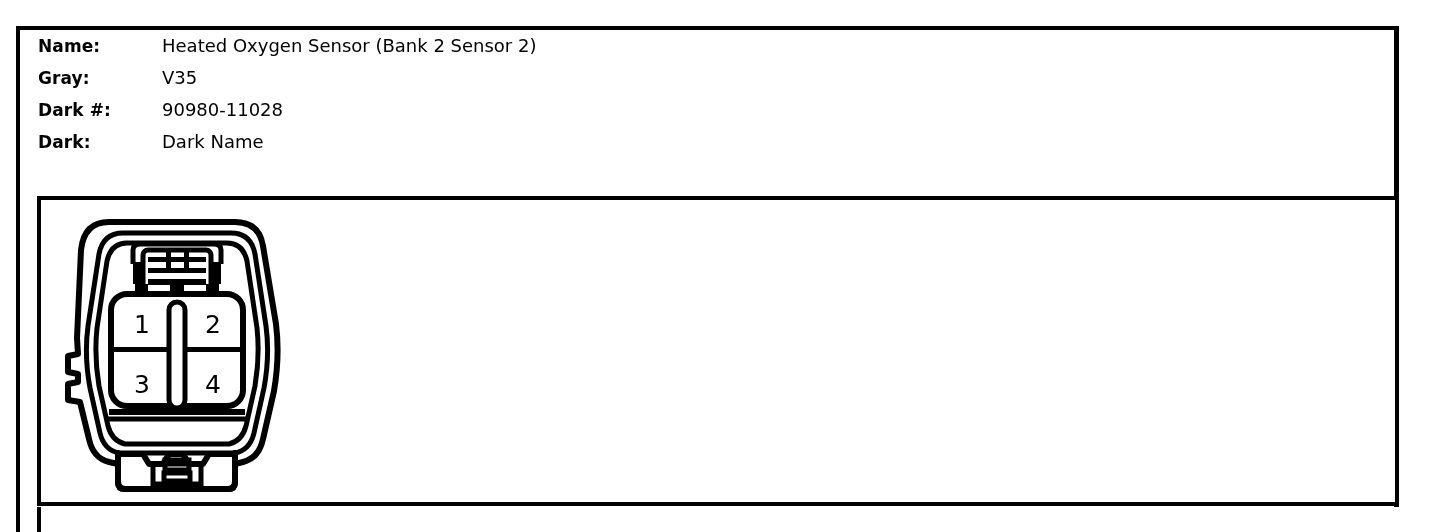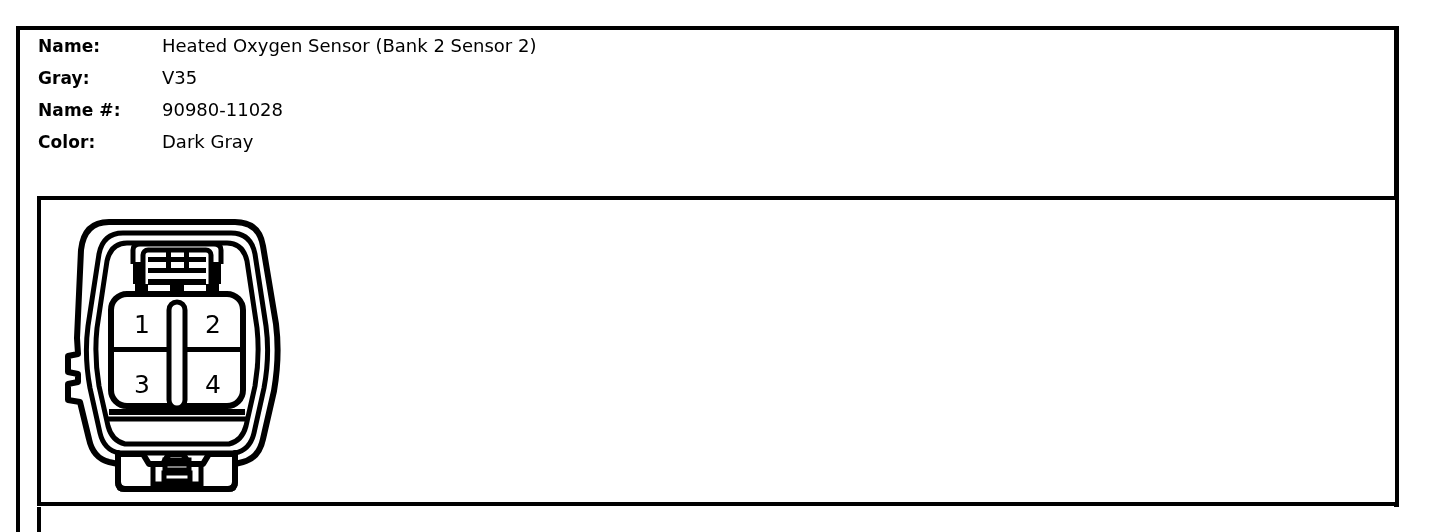--- a/index.html
+++ b/index.html
@@ -141,27 +141,27 @@
       <span class="spec-label">Name:</span>
       <span class="spec-value">Heated Oxygen Sensor (Bank 2 Sensor 2)</span>
     </div>
 
     <div class="spec-row">
       <span class="spec-label">Gray:</span>
       <span class="spec-value">V35</span>
     </div>
 
     <div class="spec-row">
-      <span class="spec-label">Name #:</span>
+      <span class="spec-label">Dark #:</span>
       <span class="spec-value">90980-11028</span>
     </div>
 
     <div class="spec-row">
-      <span class="spec-label">Color:</span>
-      <span class="spec-value">Dark Gray</span>
+      <span class="spec-label">Dark:</span>
+      <span class="spec-value">Dark Name</span>
     </div>
 
   </div>
 
   <div class="diagram-panel">
 
     <div class="connector-holder">
       <svg class="connector-svg" viewBox="0 0 250 290" xmlns="http://www.w3.org/2000/svg">
 
         <path fill="none" stroke="#000" stroke-width="6" stroke-linejoin="round" stroke-linecap="round" d="M 72 16

